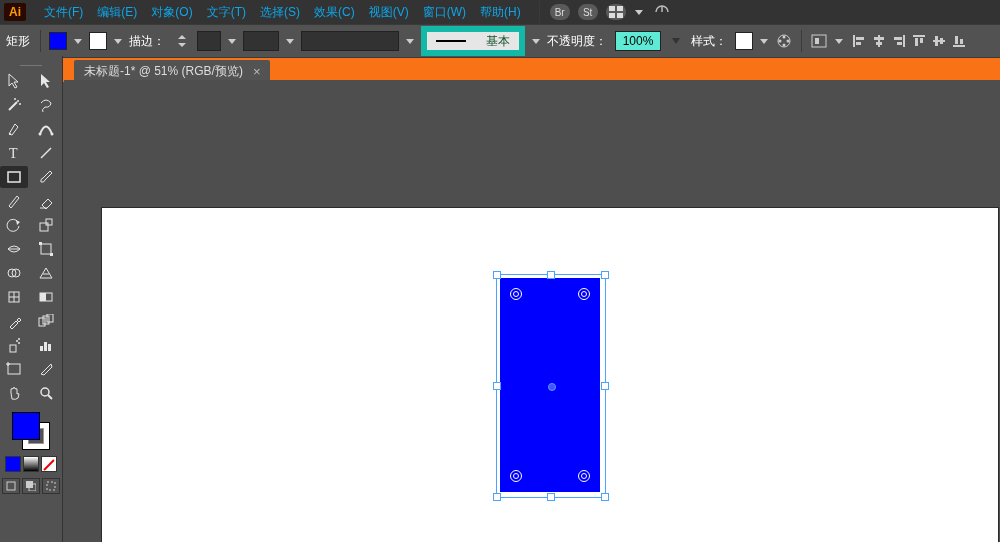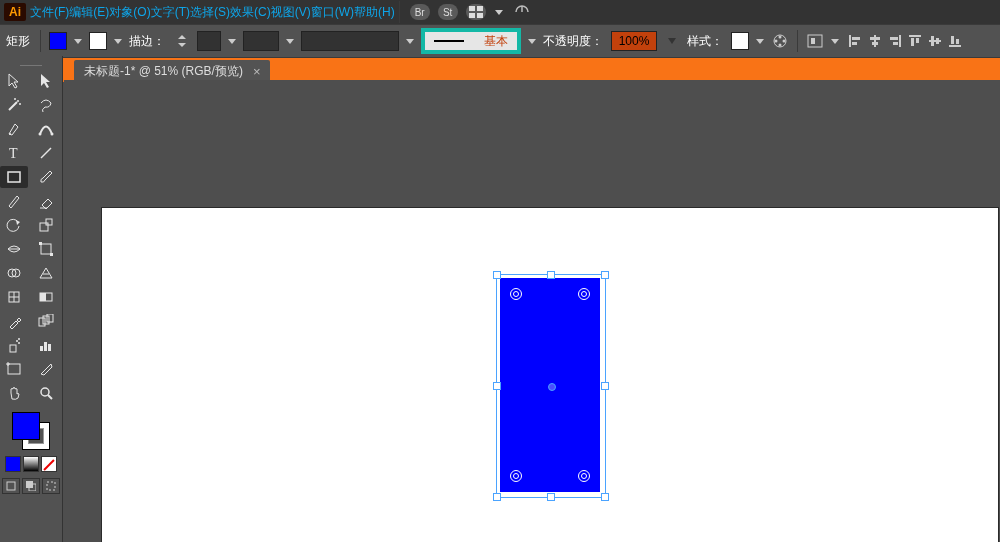--- a/index.html
+++ b/index.html
@@ -1,37 +1,37 @@
 <!DOCTYPE html>
 <html><head>
 <meta charset="utf-8">
 <style>
   html,body{margin:0;padding:0;width:1000px;height:542px;background:#4e4e4e;font-family:"Microsoft YaHei",Arial,sans-serif;font-size:12px;color:#e6e6e6;overflow:hidden;user-select:none}
   
-  .menubar{height:24px;background:#333333;display:flex;align-items:center;padding:0 4px;}
+  .menubar{height:24px;background:#333333;display:flex;align-items:center;padding:0 4px;gap:14px}
   .ai-logo{width:22px;height:18px;background:#2a0a00;color:#ff9a00;font-weight:bold;font-size:12px;display:flex;align-items:center;justify-content:center;border-radius:2px;margin-right:4px}
   .menu-item{color:#0ea5e9;font-size:12px;cursor:default}
   .menubar-right{display:flex;align-items:center;gap:8px;margin-left:2px}
   .mb-icon{width:20px;height:16px;background:#5a5a5a;display:flex;align-items:center;justify-content:center;font-size:10px;color:#ddd;border-radius:8px}
   .mb-icon svg{display:block}
   
   .optbar{height:32px;background:#525252;display:flex;align-items:center;padding:0 6px;gap:6px;border-top:1px solid #3a3a3a;border-bottom:1px solid #3a3a3a}
   .opt-label{color:#ffffff;font-size:12px;margin-right:2px}
   .swatch{width:18px;height:18px;border:1px solid #222;box-sizing:border-box;position:relative;display:inline-block}
   .swatch.blue::after{content:"";position:absolute;inset:0;background:#0000ff}
   .swatch.none::after{content:"";position:absolute;inset:0;background:#fff}
   .swatch.none::before{content:"";position:absolute;left:0;right:0;top:50%;border-top:2px solid #e00;transform:rotate(-45deg);transform-origin:center}
   .dd{width:10px;height:16px;display:flex;align-items:center;justify-content:center}
   .dd svg{display:block}
   .stroke-input{width:22px;height:18px;background:#323232;border:1px solid #222;color:#ddd;display:flex;align-items:center;justify-content:center}
   .stroke-sample{width:34px;height:18px;background:#323232;border:1px solid #222}
   .profile-box{width:96px;height:18px;background:#323232;border:1px solid #222}
-  .line-style{width:92px;height:18px;background:#e6e6e6;color:#c2410c;display:flex;align-items:center;justify-content:center;gap:20px;border:4px solid #14b8a6}
+  .line-style{width:92px;height:18px;background:#e6e6e6;color:#14532d;display:flex;align-items:center;justify-content:center;gap:20px;border:6px solid #14b8a6}
   .line-style .dash{width:30px;border-top:2px solid #000}
-  .opacity-box{width:44px;height:18px;background:#c2410c;color:#000;display:flex;align-items:center;justify-content:center;border:1px solid #222}
+  .opacity-box{width:44px;height:18px;background:#5eead4;color:#000;display:flex;align-items:center;justify-content:center;border:1px solid #222}
   .style-swatch{width:16px;height:16px;background:#fff;border:1px solid #222}
   .vsep{width:1px;height:22px;background:#3a3a3a;margin:0 2px}
   .opt-icon{width:18px;height:18px;display:flex;align-items:center;justify-content:center;color:#ccc}
   .opt-icon svg{display:block}
   .opt-group{display:flex;align-items:center;gap:2px}
   
   .tabstrip{height:24px;background:#f97316;display:flex;align-items:flex-end;padding-left:74px}
   .doc-tab{height:22px;background:#535353;color:#ddd;display:flex;align-items:center;padding:0 10px;gap:10px;border-top-left-radius:2px;border-top-right-radius:2px;font-size:12px}
   .doc-tab .close{color:#bbb;font-size:13px;line-height:1}
   

